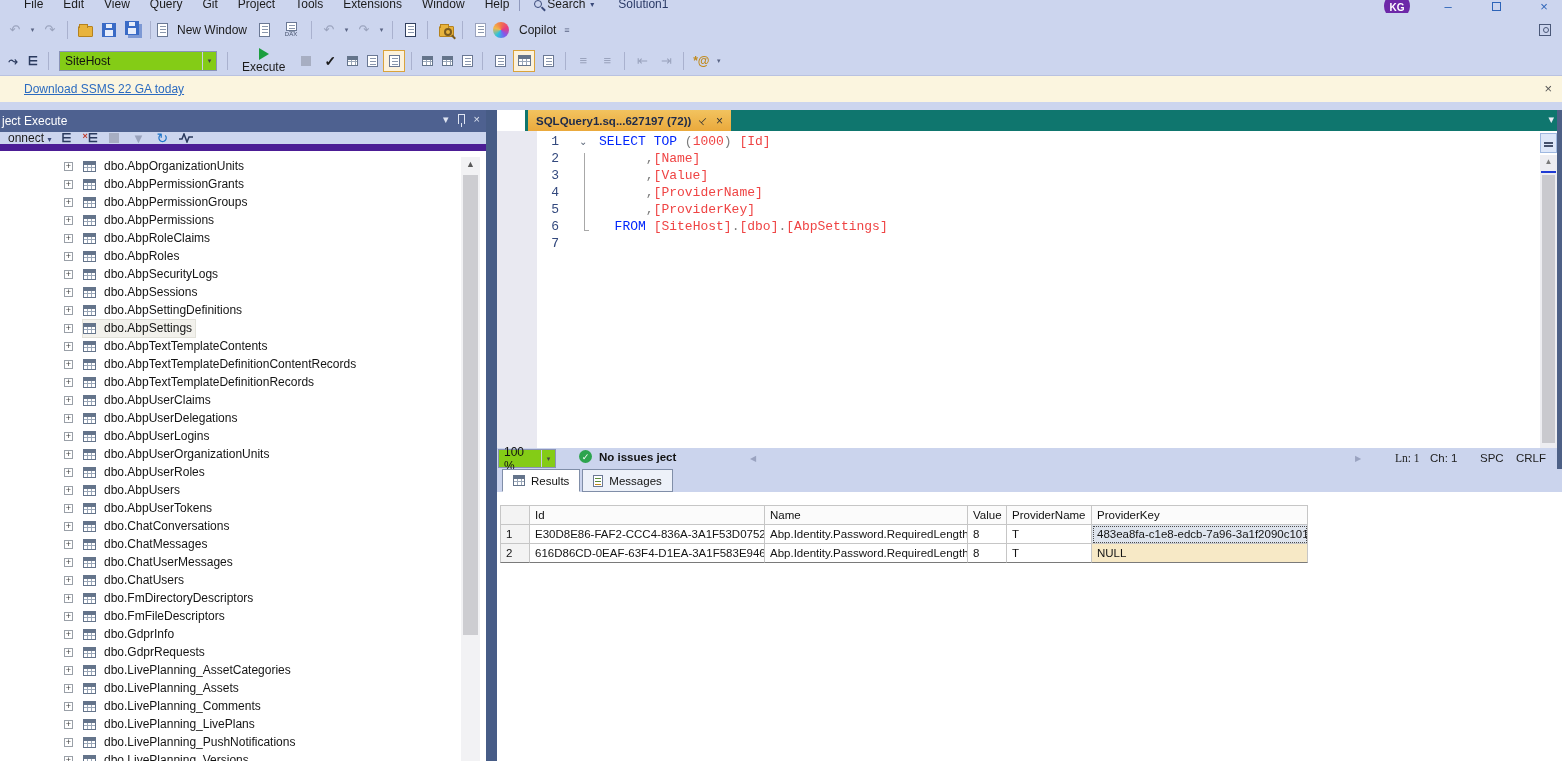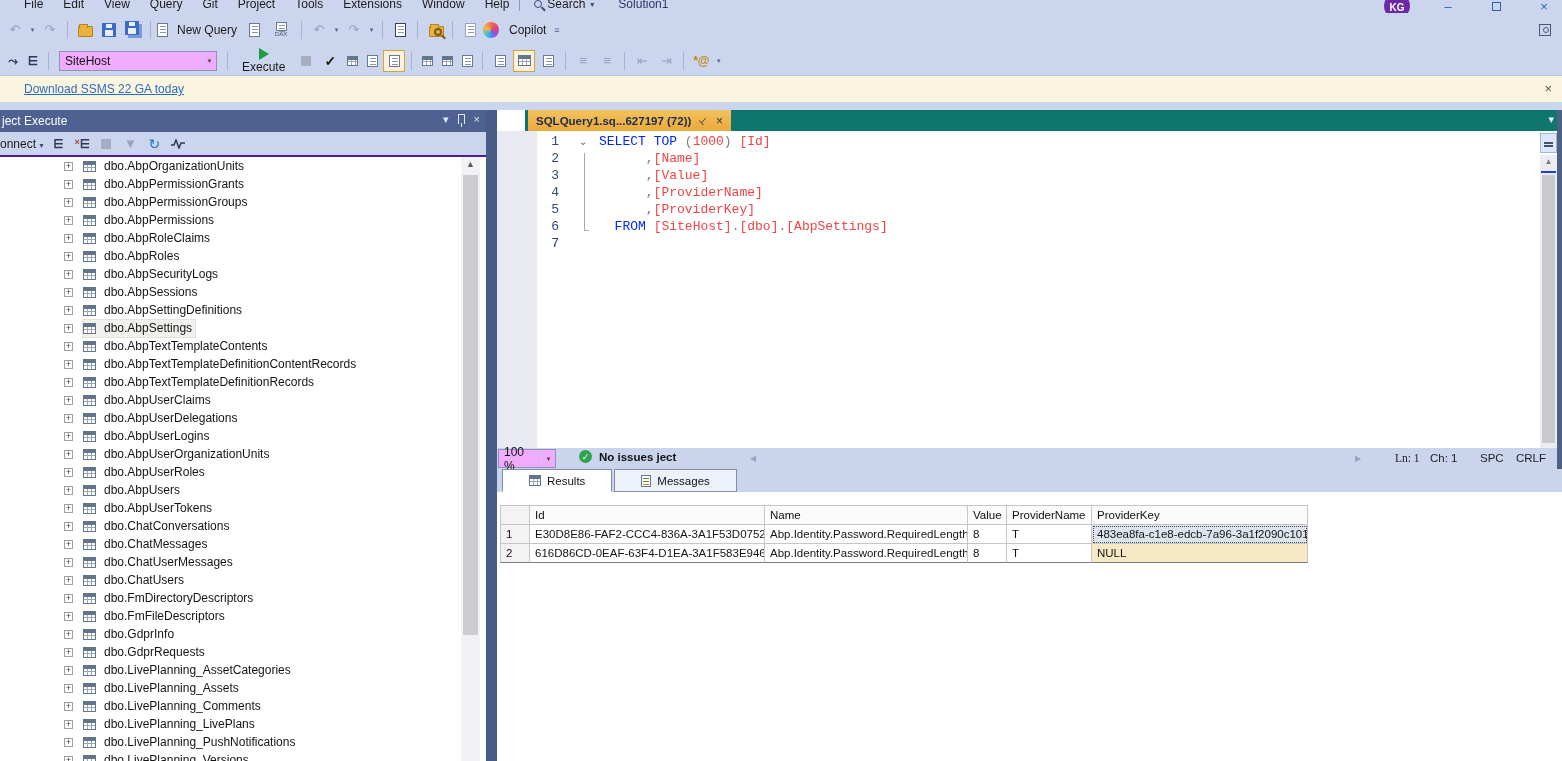--- a/index.html
+++ b/index.html
@@ -50,37 +50,37 @@
     background-color:#fff; flex:none; }
   .i-play { width:0; height:0; border-left:10px solid #1b9e3e; border-top:6px solid rgba(0,0,0,0); border-bottom:6px solid rgba(0,0,0,0); }
   .i-stop { width:10px; height:10px; background:#a7aec2; }
   .i-check { color:#1b1b1b; font-weight:bold; font-size:14px; }
   .i-person { width:12px; height:12px; border:1px solid #4a5878; position:relative; }
   .i-person:after { content:""; position:absolute; left:3px; top:2px; width:4px; height:4px; border-radius:50%; border:1px solid #4a5878; }
   .i-at { color:#c08a1e; font-weight:bold; font-size:12px; }
   .i-plug { font-size:12px; color:#2a3a5e; font-weight:bold; }
   .i-plug .x { color:#c03a2a; font-size:9px; vertical-align:top; }
 
-  .combo { display:flex; align-items:center; background:#f0abfc; border:1px solid #8a93b8; height:20px; }
+  .combo { display:flex; align-items:center; background:#84cc16; border:1px solid #8a93b8; height:20px; }
   .combo .val { flex:1; padding:0 5px; font-size:12px; color:#111; }
   .combo .dd { width:14px; height:100%; display:flex; align-items:center; justify-content:center; font-size:7px; color:#444; border-left:1px solid #c8cfe4; }
   .db-combo { width:158px; margin:0 4px; }
 
   .notifbar { left:0; top:76px; width:1562px; height:26px; background:#fbf5df; display:flex; align-items:center; padding-left:8px; }
   .notif-text { font-size:12px; color:#1e1e1e; }
   .notif-link { font-size:12px; color:#2b6bc0; margin-left:16px; }
   .notif-close { position:absolute; right:10px; top:5px; color:#555; font-size:13px; }
   .chrome-gap { left:0; top:102px; width:1562px; height:8px; background:#ccd5ee; }
 
   
   .oe-title { left:0; top:110px; width:486px; height:22px; background:#4e6190; color:#fff; display:flex; align-items:center; padding-left:2px; font-size:12px; }
   .oe-title .ticons { position:absolute; right:6px; top:3px; display:flex; gap:9px; color:#dfe5f2; font-size:11px; }
   .pin-glyph { display:inline-block; width:7px; height:10px; border:1.5px solid #dfe5f2; border-bottom:none; position:relative; top:1px; }
   .pin-glyph:after { content:""; position:absolute; left:2px; top:8px; width:1.5px; height:4px; background:#dfe5f2; }
-  .oe-toolbar { left:0; top:132px; width:486px; height:25px; background:#ccd5ee; display:flex; align-items:center; gap:6px; padding-left:0; border-bottom:2px solid #4c1d95; }
+  .oe-toolbar { left:0; top:132px; width:486px; height:19px; background:#ccd5ee; display:flex; align-items:center; gap:6px; padding-left:8px; border-bottom:7px solid #4c1d95; }
   .oe-toolbar .lbl { color:#1b1b1b; }
   .oe-tree { left:0; top:157px; width:486px; height:604px; background:#fff; overflow:hidden; }
   .tree-row { height:18px; display:flex; align-items:center; padding-left:64px; white-space:nowrap; }
   .exp-box { width:9px; height:9px; border:1px solid #9aa0a8; background:#fff; color:#444; font-size:9px; line-height:7px; text-align:center; flex:none; margin-right:10px; }
   .tree-label { font-size:12px; color:#141414; margin-left:8px; }
   .tree-row.sel .sel-wrap { background:#f2f1ec; outline:1px solid #e3e2da; }
   .sel-wrap { display:flex; align-items:center; height:17px; padding:0 3px 0 0; }
   .tree-scroll { left:461px; top:157px; width:19px; height:604px; background:#f2f2f4; }
   .tree-scroll .arr { position:absolute; left:0; top:2px; width:19px; text-align:center; color:#5a5a5a; font-size:9px; }
   .tree-scroll .thumb { position:absolute; left:2px; top:18px; width:15px; height:460px; background:#cdcdd1; }
@@ -120,21 +120,21 @@
   .zoom-combo { position:absolute; left:1px; top:1px; width:58px; height:19px; }
   .issues { position:absolute; left:82px; top:2px; display:flex; align-items:center; gap:7px; }
   .ok-dot { width:13px; height:13px; border-radius:50%; background:#2da44e; color:#fff; font-size:9px; display:flex; align-items:center; justify-content:center; }
   .issues .txt { font-size:11.5px; font-weight:bold; color:#111; }
   .h-arrow { position:absolute; top:6px; font-size:8px; color:#9aa3c0; }
   .stat-item { position:absolute; top:4px; font-size:11.5px; color:#1e1e1e; }
 
   
   .results { left:497px; top:469px; width:1065px; height:292px; background:#fff; }
   .rtabs { position:absolute; left:0; top:0; width:1065px; height:23px; background:#cbd4ed; display:flex; align-items:flex-start; padding-left:5px; gap:2px; }
-  .rtab { height:23px; display:flex; align-items:center; gap:6px; padding:0 26px; border:1px solid #808ea8; font-size:11.5px; color:#111;justify-content:flex-end; }
+  .rtab { height:23px; display:flex; align-items:center; gap:6px; padding:0 10px; border:1px solid #808ea8; font-size:11.5px; color:#111;justify-content:flex-end; }
   .rtab.active { background:#fff; border-bottom:1px solid #fff; }
   .rtab.inactive { background:#edf1f9; }
   .i-msg { width:10px; height:12px; background:#fff; border:1px solid #6a7894; position:relative; }
   .i-msg:after { content:""; position:absolute; left:1px; top:2px; width:6px; height:1px; background:#5a8a3a; box-shadow:0 3px 0 #5a8a3a, 0 6px 0 #c08a1e; }
 
   .grid { position:absolute; left:3px; top:36px; }
   .grow { display:flex; }
   .gcell { border-right:1px solid #c6c6c6; border-bottom:1px solid #c6c6c6; font-size:11.5px; padding:0 5px; display:flex; align-items:center; overflow:hidden; white-space:nowrap; background:#fff; }
   .ghead .gcell { background:#fbfbfb; border-top:1px solid #c6c6c6; height:20px; color:#111; }
   .gbody .gcell { height:19px; color:#141414; }
@@ -189,21 +189,21 @@
     </span>
   <span class="tbtn">
       <span class="i-floppy"></span>
     </span>
   <span class="tbtn">
       <span class="i-floppy i-floppy2"></span>
     </span>
   <span class="tsep"></span>
   <button class="tbtn" style="width:auto;background:none;border:none;display:flex;gap:5px;align-items:center;">
     <span class="i-doc"></span>
-    <span class="tlabel">New Query</span>
+    <span class="tlabel">New Window</span>
   </button>
   <span class="tbtn">
       <span class="i-doc"></span>
     </span>
   <span class="tbtn" style="width:28px;flex-direction:column;font-size:6px;color:#44506b;">
       <span class="i-doc" style="height:9px;"></span>
       <span>DAX</span>
     </span>
   <span class="tsep"></span>
   <span class="tbtn dis">↶</span>

